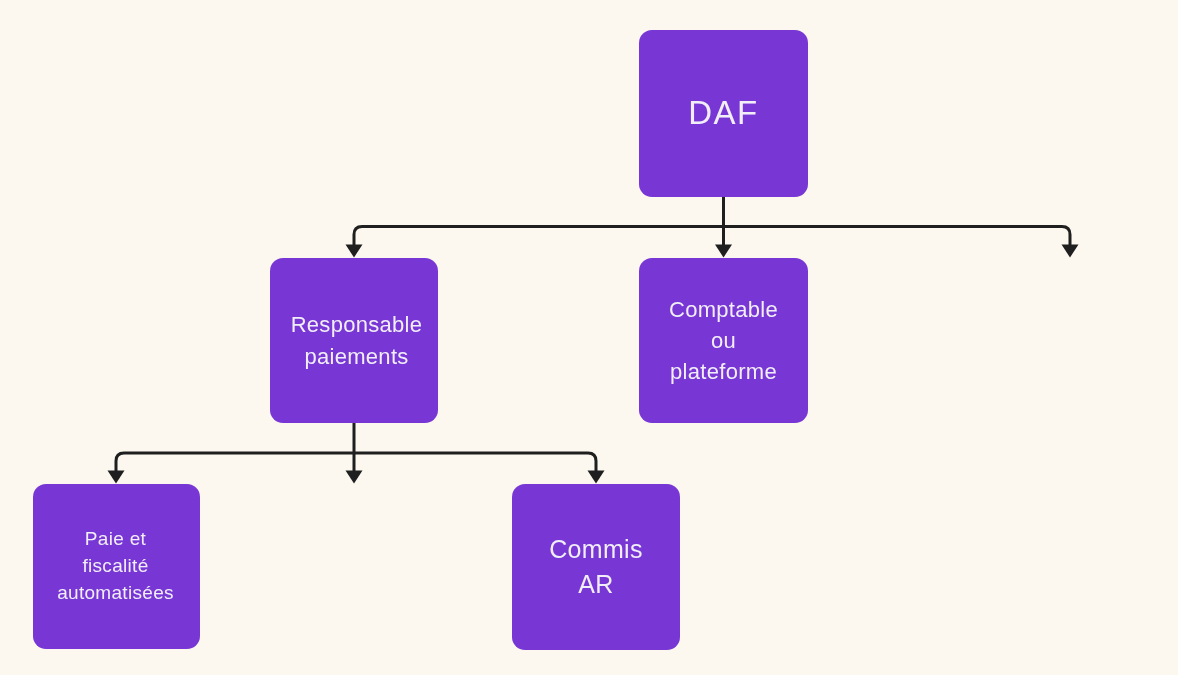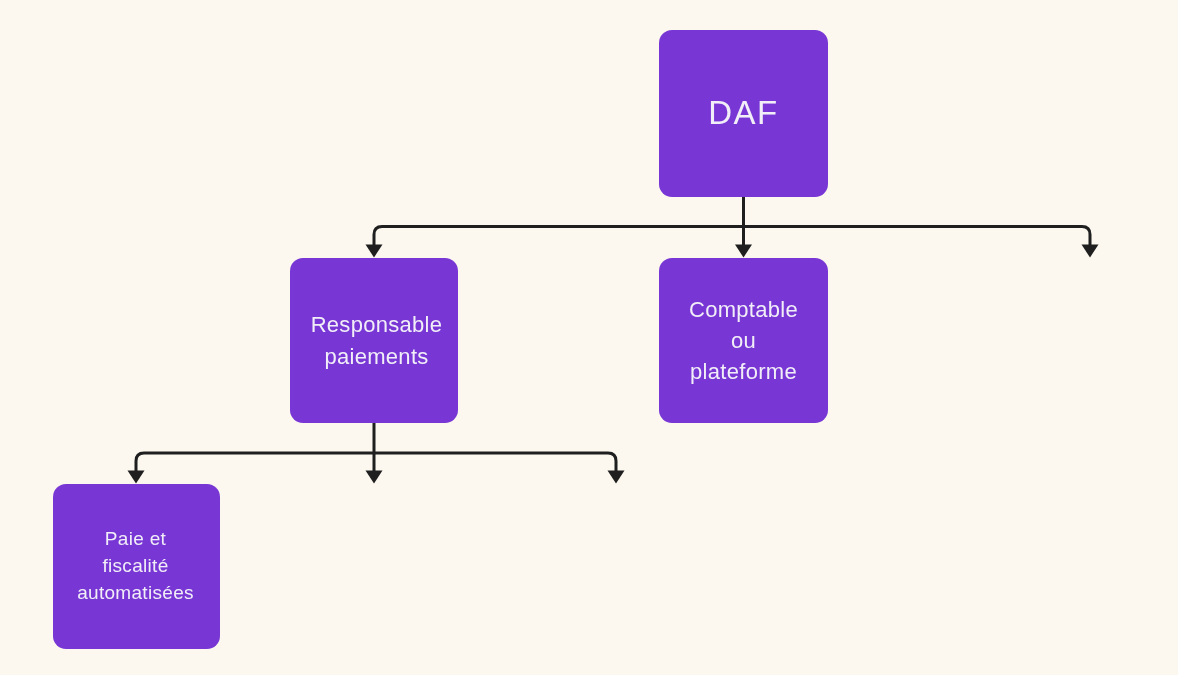--- a/index.html
+++ b/index.html
@@ -8,21 +8,21 @@
     --node-text:#F2EEF8;
     --line:#1F1F1F;
   }
   html,body{margin:0;padding:0;}
   body{
     background:var(--bg);
     font-family:"Liberation Sans", sans-serif;
     width:1178px;height:675px;overflow:hidden;
   }
   .canvas{
-    position:relative;width:1022px;height:675px;background:var(--bg);margin-left:20px;
+    position:relative;width:1022px;height:675px;background:var(--bg);
   }
   .edges{
     position:absolute;left:0;top:0;width:1178px;height:675px;
     pointer-events:none;
   }
   .edges path{
     fill:none;stroke:var(--line);stroke-width:3px;
   }
   .edges polygon{
     fill:var(--line);stroke:none;
@@ -87,14 +87,18 @@
   </div>
 
 
   <div class="node node-paie">
     <span>Paie et
 fiscalité
 automatisées</span>
   </div>
 
 
+  <div class="node node-car">
+    <span>Commis
+AR</span>
+  </div>
 
 </div>
 
 </body></html>

